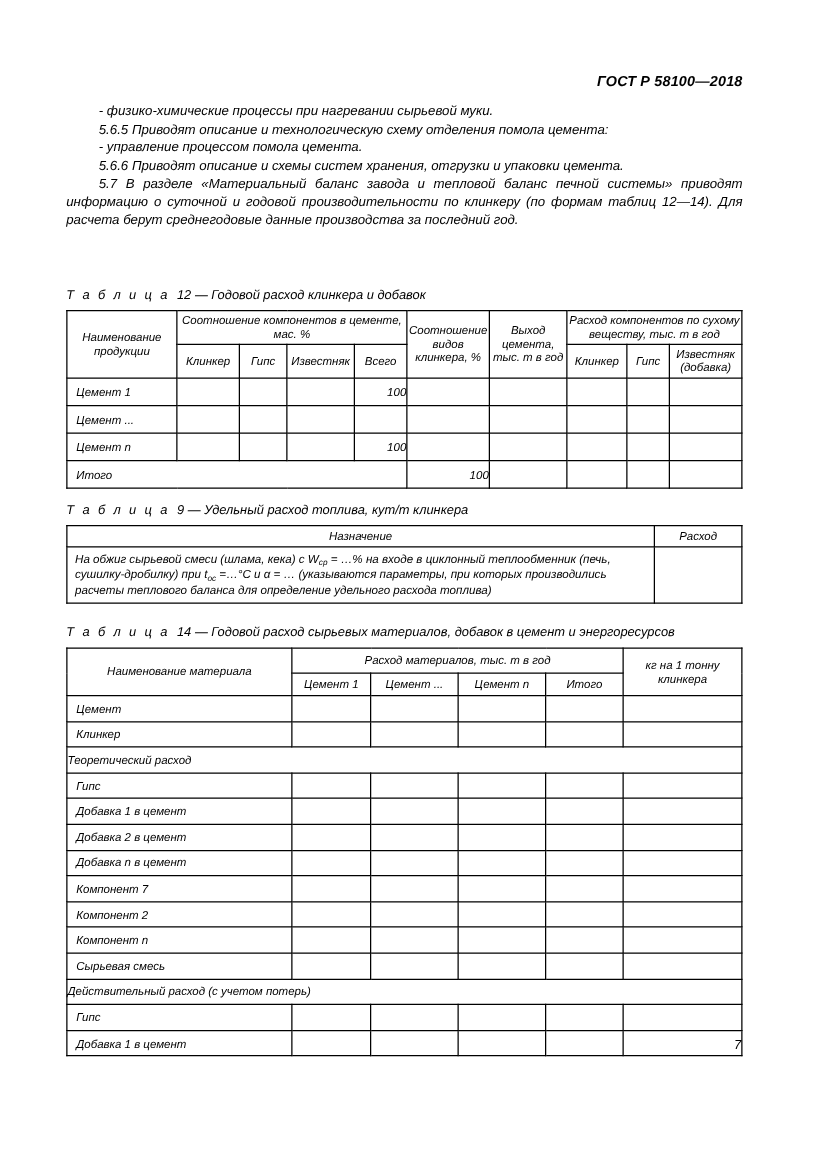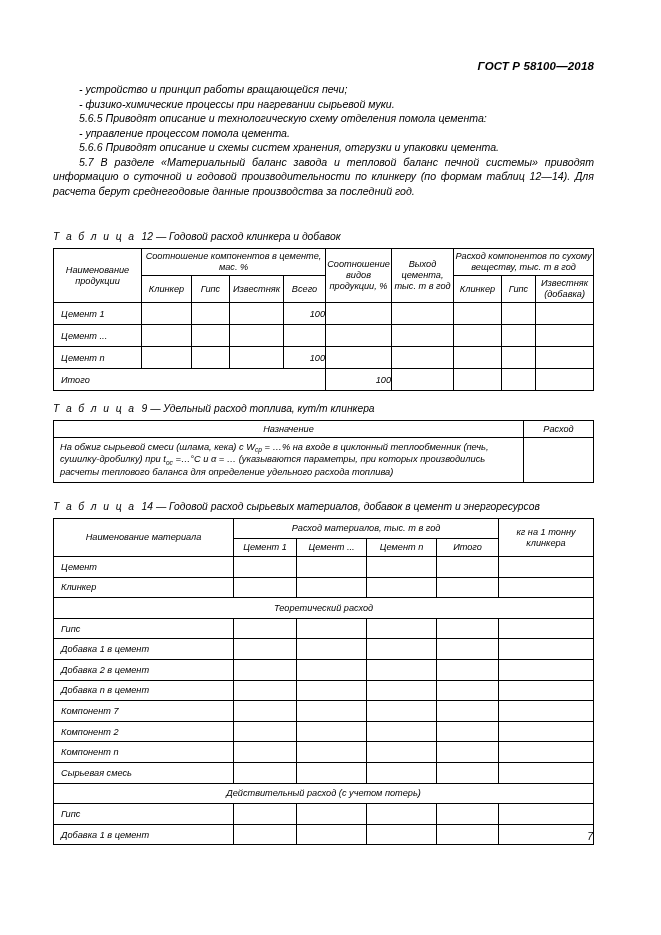--- a/index.html
+++ b/index.html
@@ -133,21 +133,21 @@
   
   #table14 {
     left: 42px;
     top: 518px;
     width: 540px;
   }
   #table14 td {
     height: 19.6px;
   }
   #table14 .grp-row td {
-    text-align: center;
+    text-align: left;
     height: 19.6px;
   }
   #table14 .t14-h1 {
     height: 20px;
   }
   #table14 .t14-h2 {
     height: 18px;
   }
 
   
@@ -161,21 +161,20 @@
   }
 </style>
 </head>
 <body>
 
 <div class="page">
 
   <div class="doc-header">ГОСТ Р 58100—2018</div>
 
   <div class="body-block">
-    <p class="p-dash">- устройство и принцип работы вращающейся печи;</p>
     <p class="p-dash">- физико-химические процессы при нагревании сырьевой муки.</p>
     <p class="p-num">5.6.5  Приводят описание и технологическую схему отделения помола цемента:</p>
     <p class="p-dash">- управление процессом помола цемента.</p>
     <p class="p-num">5.6.6  Приводят описание и схемы систем хранения, отгрузки и упаковки цемента.</p>
     <p class="p-just">5.7 В разделе «Материальный баланс завода и тепловой баланс печной системы» приводят информацию о суточной и годовой производительности по клинкеру (по формам таблиц 12—14). Для расчета берут среднегодовые данные производства за последний год.</p>
   </div>
 
   <div class="tbl-caption" style="left:42px; top:231px;">
     <span class="sp">Т а б л и ц а</span>&nbsp;&nbsp;<span>12</span>&nbsp;<span>— Годовой расход клинкера и добавок</span>
   </div>
@@ -190,21 +189,21 @@
       <col style="width:66px">
         <col style="width:62px">
       <col style="width:48px">
         <col style="width:34px">
         <col style="width:58px">
     </colgroup>
     <thead>
       <tr>
         <th rowspan="2">Наименование продукции</th>
         <th colspan="4">Соотношение компонентов в цементе, мас. %</th>
-        <th rowspan="2">Соотношение видов продукции, %</th>
+        <th rowspan="2">Соотношение видов клинкера, %</th>
         <th rowspan="2">Выход цемента, тыс. т в год</th>
         <th colspan="3">Расход компонентов по сухому веществу, тыс. т в год</th>
       </tr>
       <tr>
         <th>Клинкер</th>
         <th>Гипс</th>
         <th>Известняк</th>
         <th>Всего</th>
         <th>Клинкер</th>
         <th>Гипс</th>

